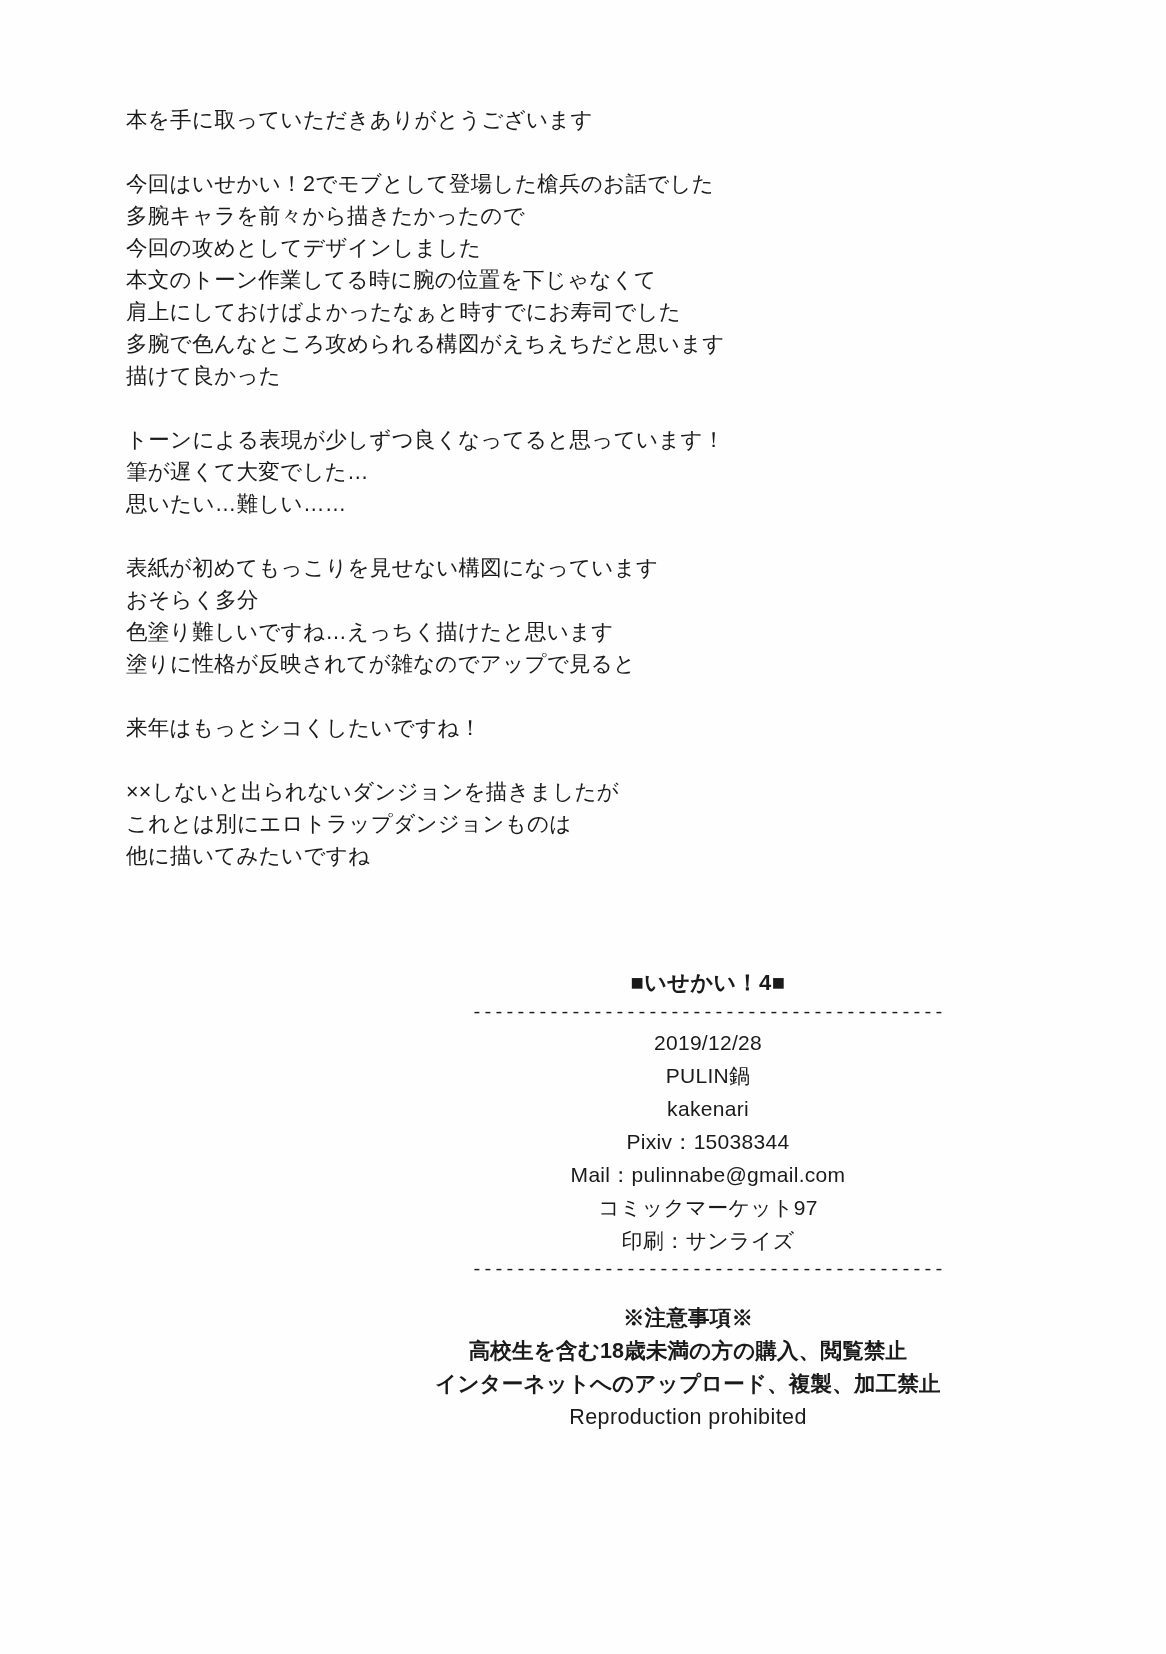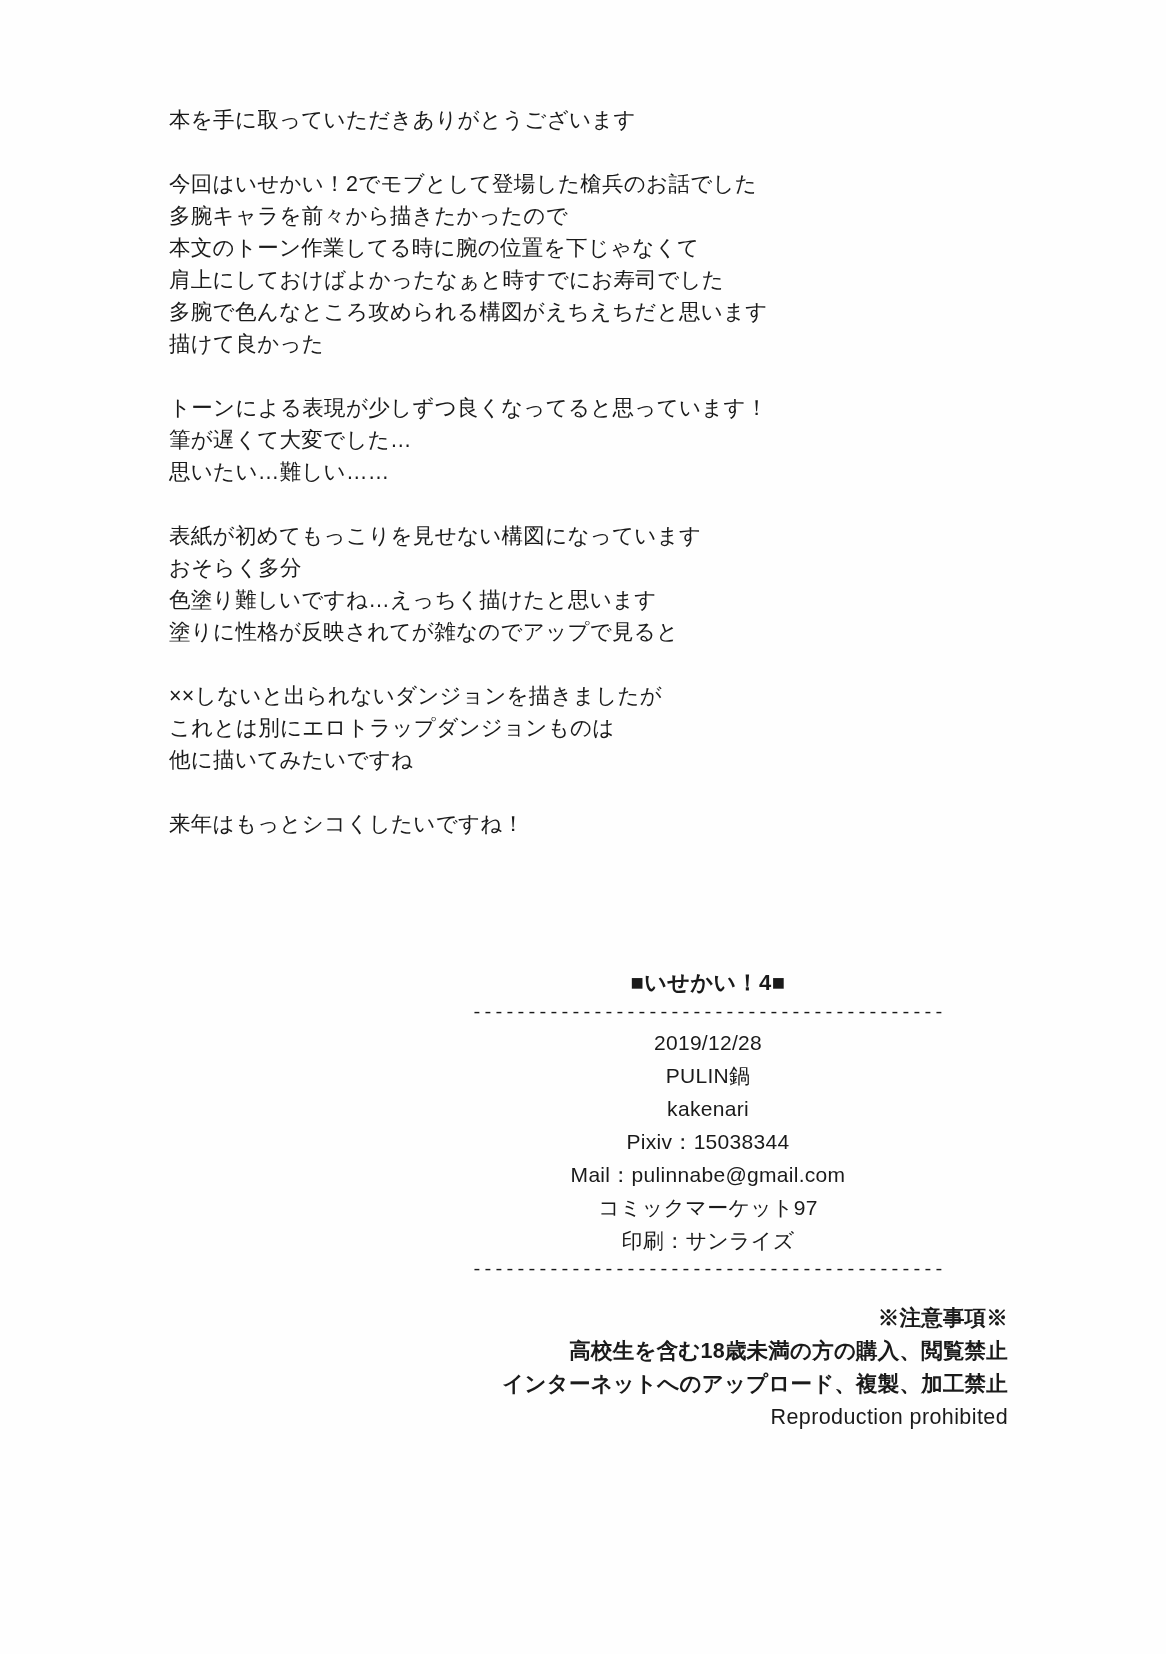--- a/index.html
+++ b/index.html
@@ -33,21 +33,20 @@
   }
   .afterword .para:last-child {
     margin-bottom: 0;
   }
   .afterword .line {
     font-size: 21.5px;
     line-height: 32px;
     letter-spacing: 0.3px;
     white-space: nowrap;
     font-weight: 500;
-    margin-left: 43px;
   }
 
   
   .colophon {
     position: absolute;
     right: 158px;
     top: 966px;
     width: 600px;
     text-align: center;
   }
@@ -71,21 +70,21 @@
     letter-spacing: 0.3px;
     white-space: nowrap;
   }
 
   
   .notice {
     position: absolute;
     right: 158px;
     top: 1302px;
     width: 640px;
-    text-align: right;
+    text-align: center;
   }
   .notice .nline {
     font-size: 21.5px;
     line-height: 33px;
     letter-spacing: 0.2px;
     white-space: nowrap;
     font-weight: 600;
   }
   .notice .nline.en {
     font-weight: 400;
@@ -99,47 +98,48 @@
 
   <div class="afterword">
 
     <div class="para">
       <div class="line">本を手に取っていただきありがとうございます</div>
     </div>
 
     <div class="para">
       <div class="line">今回はいせかい！2でモブとして登場した槍兵のお話でした</div>
       <div class="line">多腕キャラを前々から描きたかったので</div>
+      <div class="line">今回の攻めとしてデザインしました</div>
       <div class="line">本文のトーン作業してる時に腕の位置を下じゃなくて</div>
       <div class="line">肩上にしておけばよかったなぁと時すでにお寿司でした</div>
       <div class="line">多腕で色んなところ攻められる構図がえちえちだと思います</div>
       <div class="line">描けて良かった</div>
     </div>
 
     <div class="para">
       <div class="line">トーンによる表現が少しずつ良くなってると思っています！</div>
       <div class="line">筆が遅くて大変でした…</div>
       <div class="line">思いたい…難しい……</div>
     </div>
 
     <div class="para">
       <div class="line">表紙が初めてもっこりを見せない構図になっています</div>
       <div class="line">おそらく多分</div>
       <div class="line">色塗り難しいですね…えっちく描けたと思います</div>
       <div class="line">塗りに性格が反映されてが雑なのでアップで見ると</div>
     </div>
 
     <div class="para">
+      <div class="line">来年はもっとシコくしたいですね！</div>
+    </div>
+
+    <div class="para">
       <div class="line">××しないと出られないダンジョンを描きましたが</div>
       <div class="line">これとは別にエロトラップダンジョンものは</div>
       <div class="line">他に描いてみたいですね</div>
-    </div>
-
-    <div class="para">
-      <div class="line">来年はもっとシコくしたいですね！</div>
     </div>
 
   </div>
 
   <div class="colophon">
     <div class="title">■いせかい！4■</div>
     <div class="rule">-------------------------------------------</div>
     <div class="credit">2019/12/28</div>
     <div class="credit">PULIN鍋</div>
     <div class="credit">kakenari</div>

